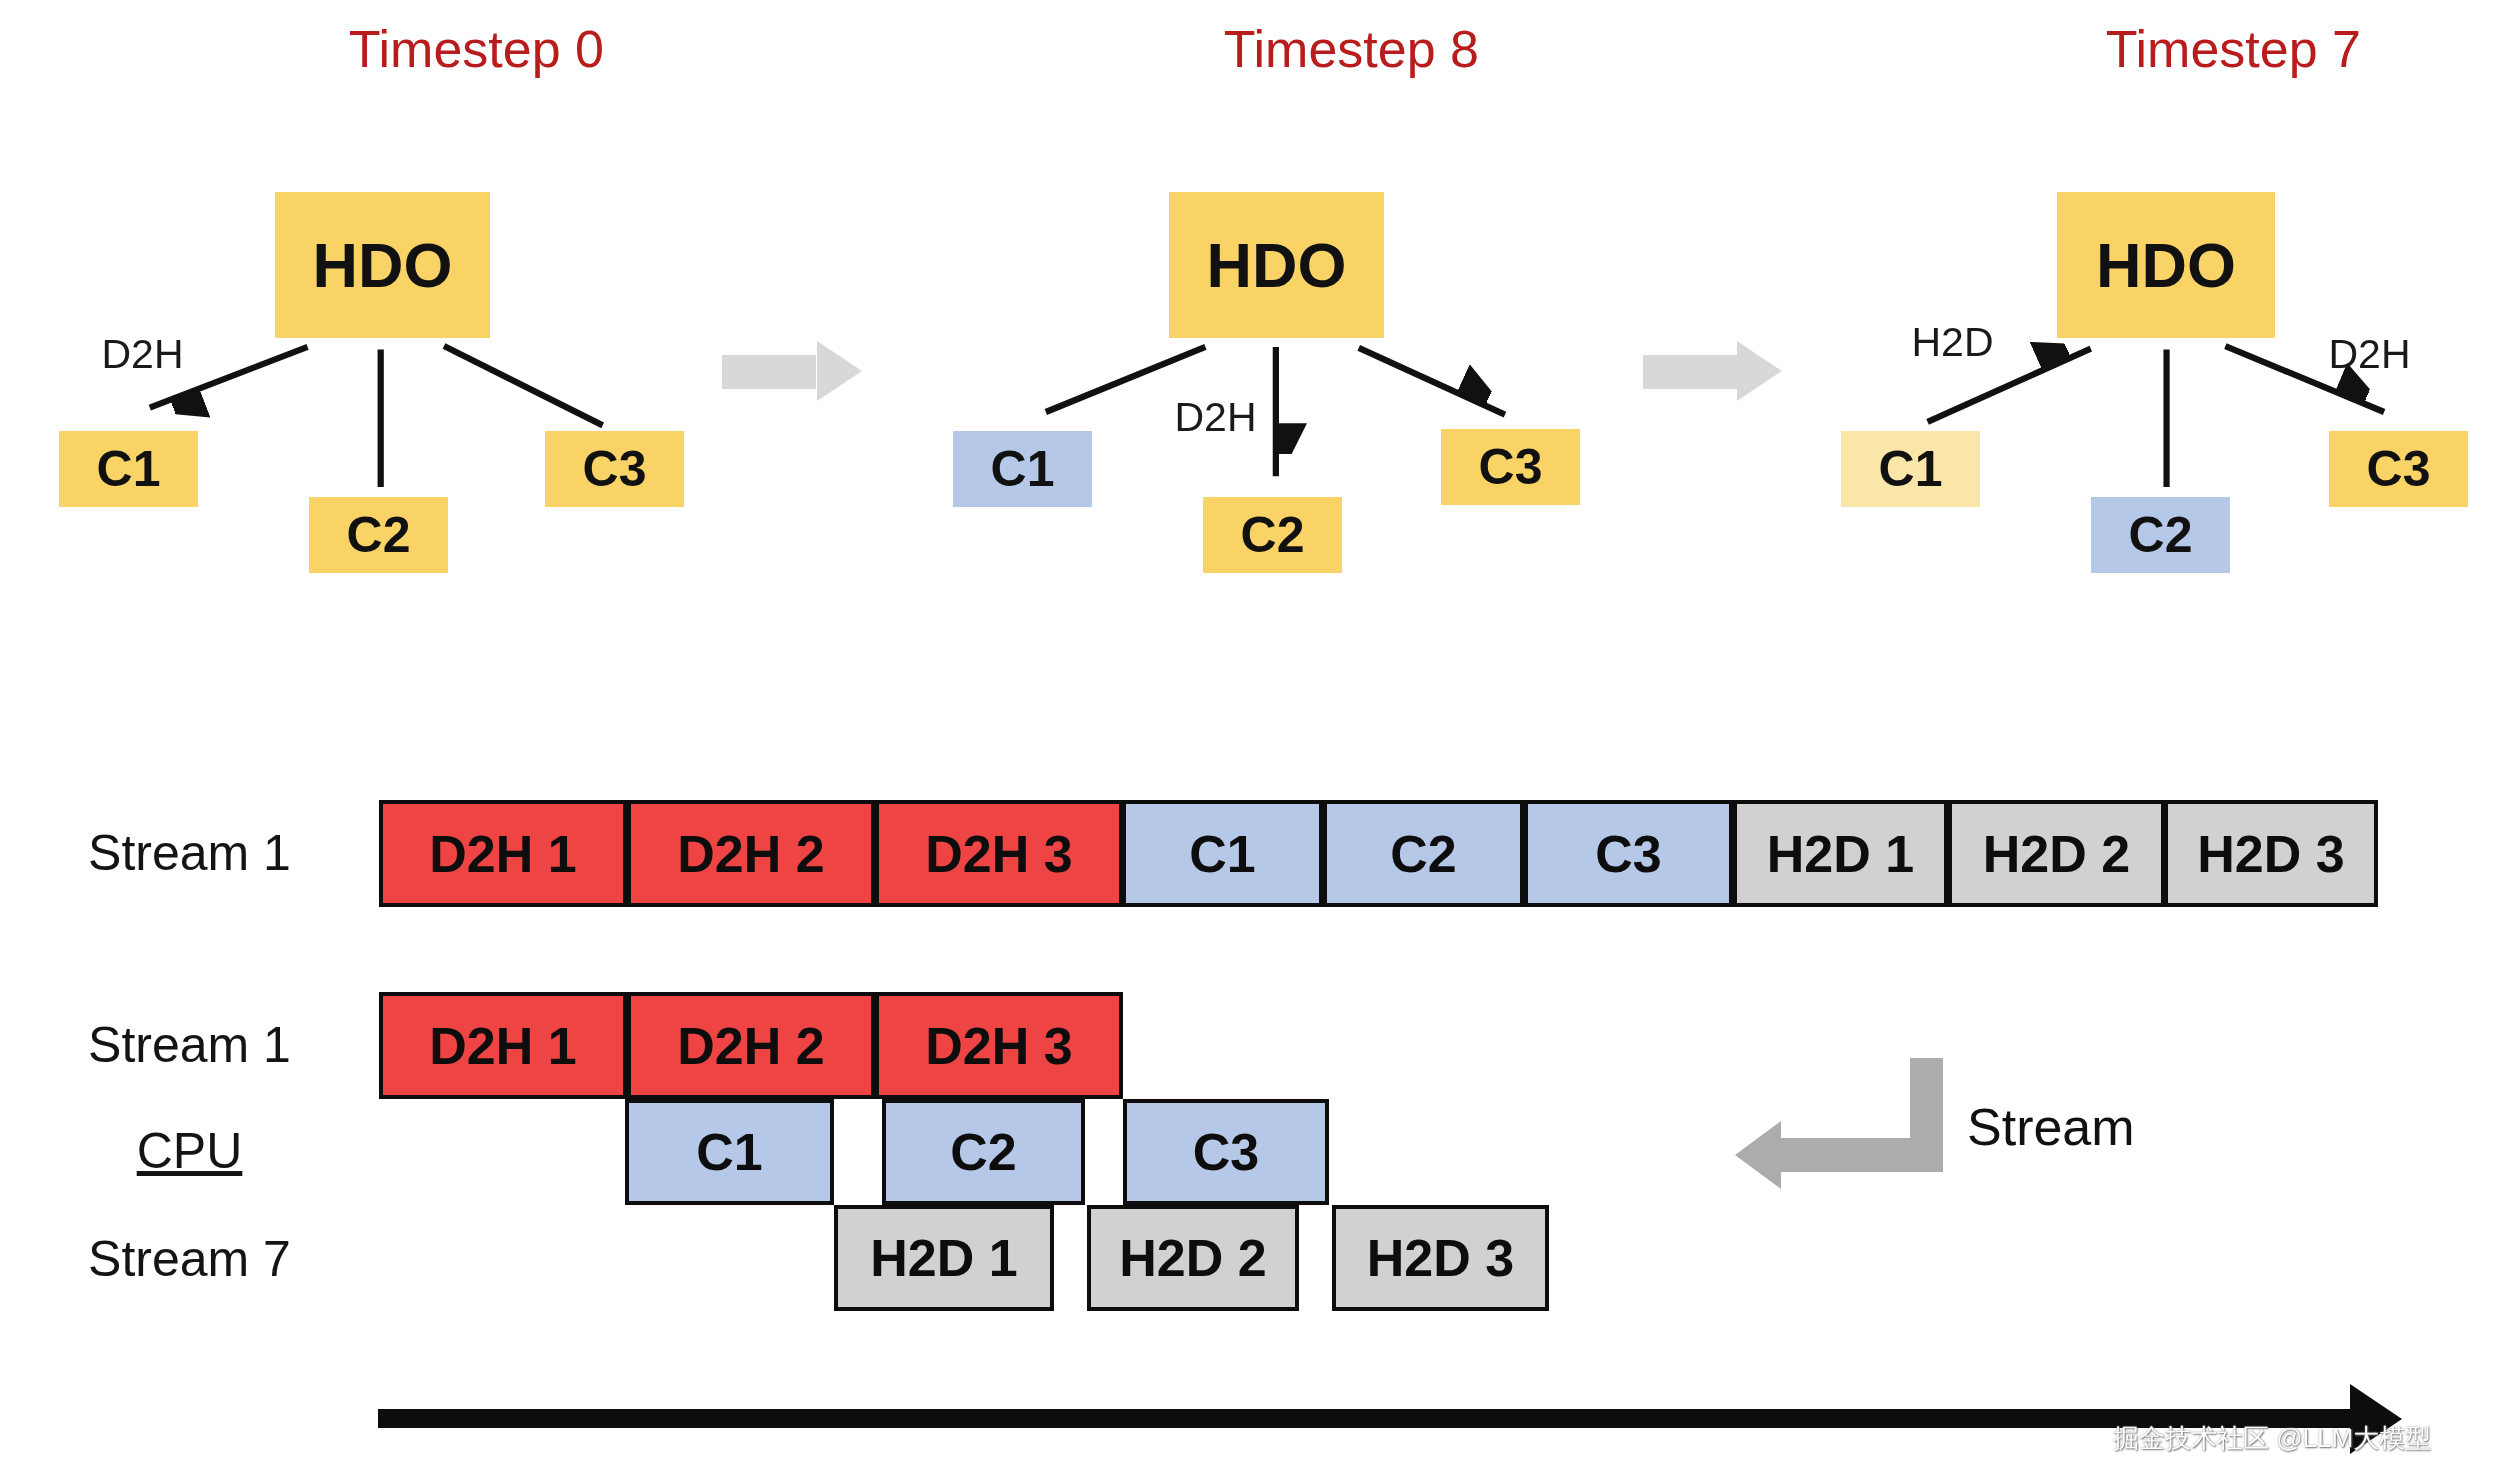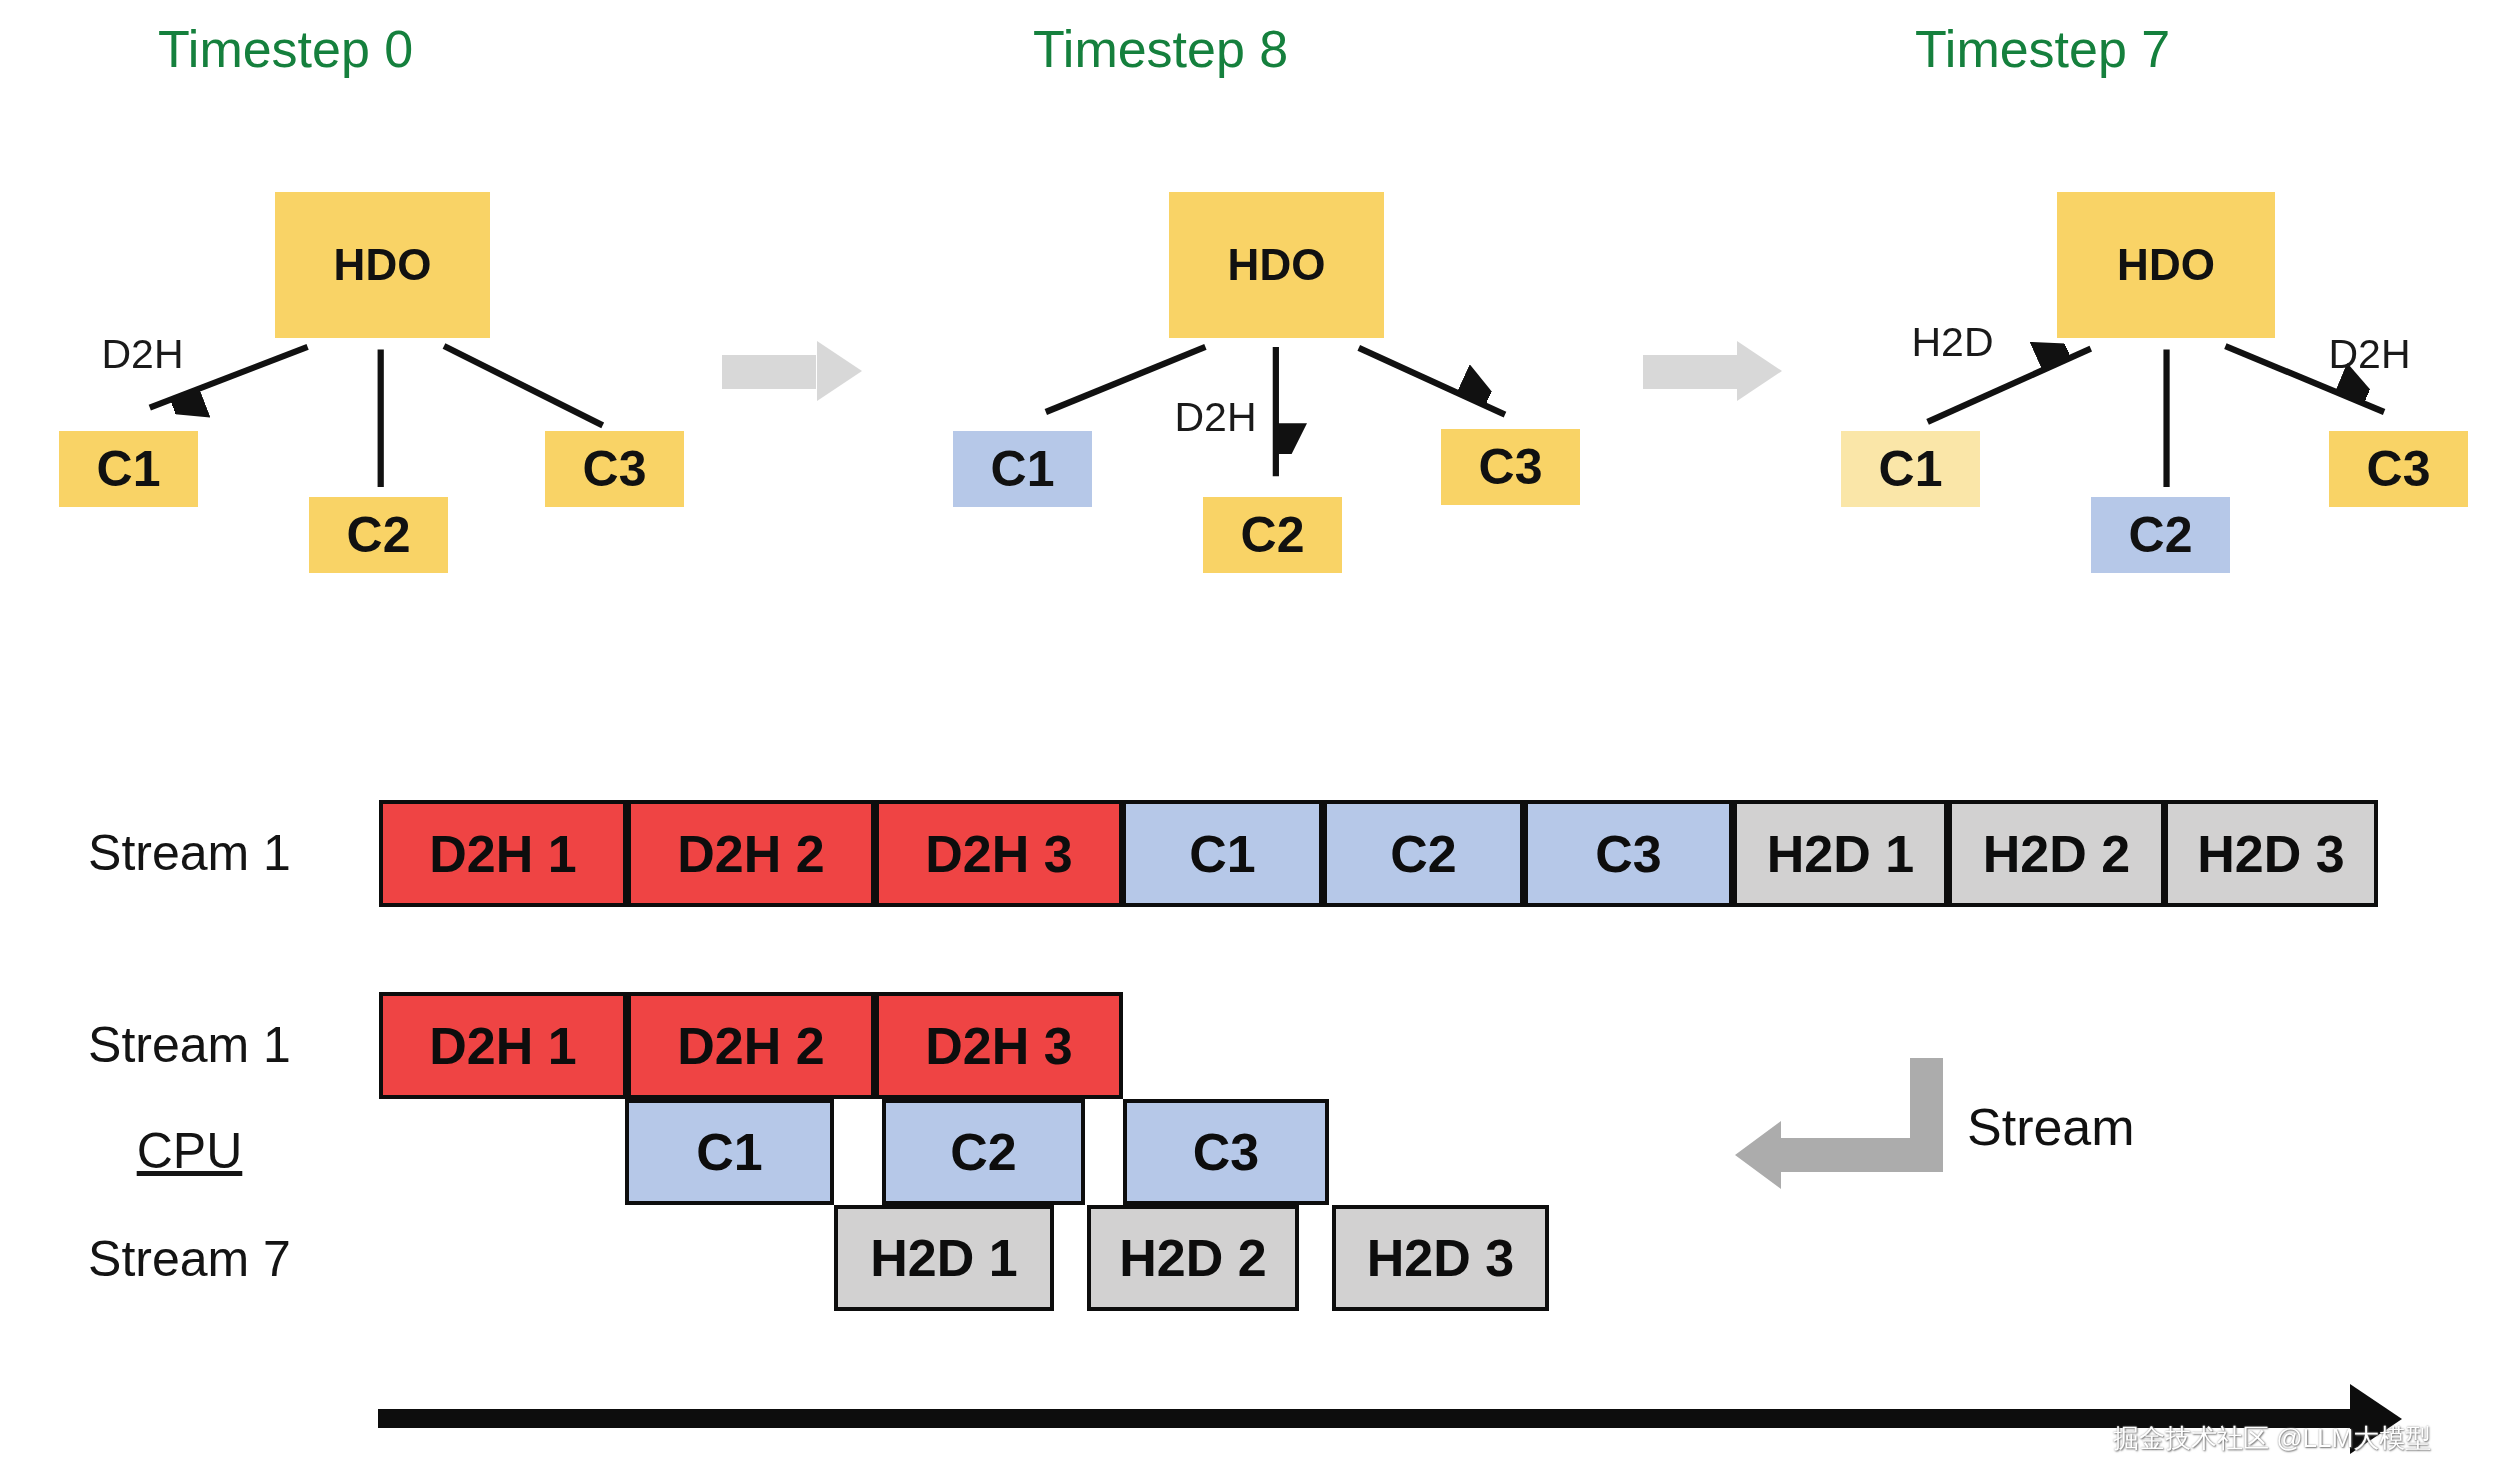--- a/index.html
+++ b/index.html
@@ -1,19 +1,19 @@
 <!DOCTYPE html>
 <html style="font-size:14.3px"><head>
 <meta charset="utf-8">
 <style>
   html,body{margin:0;padding:0;}
   body{width:2500px;height:1482px;background:#ffffff;font-family:"Liberation Sans",sans-serif;position:relative;overflow:hidden;}
   .abs{position:absolute;}
-  .title{width:446px;height:62px;font-size:52px;color:#15803d;text-align:left;line-height:62px;}
-  .hdo-box{width:215px;height:146px;background:#F9D366;text-align:center;line-height:146px;font-size:44px;font-weight:bold;color:#111;}
+  .title{width:446px;height:62px;font-size:52px;color:#b91c1c;text-align:right;line-height:62px;}
+  .hdo-box{width:215px;height:146px;background:#F9D366;text-align:center;line-height:146px;font-size:63px;font-weight:bold;color:#111;}
   .child-box{width:139px;height:76px;text-align:center;line-height:76px;font-size:50px;font-weight:bold;color:#111;}
   .bg-yellow{background:#F9D366;}
   .bg-pale{background:#FAE6A8;}
   .bg-blue{background:#B6C8E8;}
   .edge-label{font-size:41px;color:#1a1a1a;width:107px;text-align:center;height:45px;line-height:45px;}
   .row-label{width:273px;height:59px;line-height:59px;font-size:50px;color:#141414;text-align:center;}
   .cell{box-sizing:border-box;border:4.5px solid #0d0d0d;text-align:center;font-size:52px;font-weight:bold;color:#0d0d0d;display:flex;align-items:center;justify-content:center;}
   .cell-lightblue{background:#ef4444;}
   .cell-midblue{background:#B6C8E8;}
   .cell-gray{background:#D2D1D1;}

